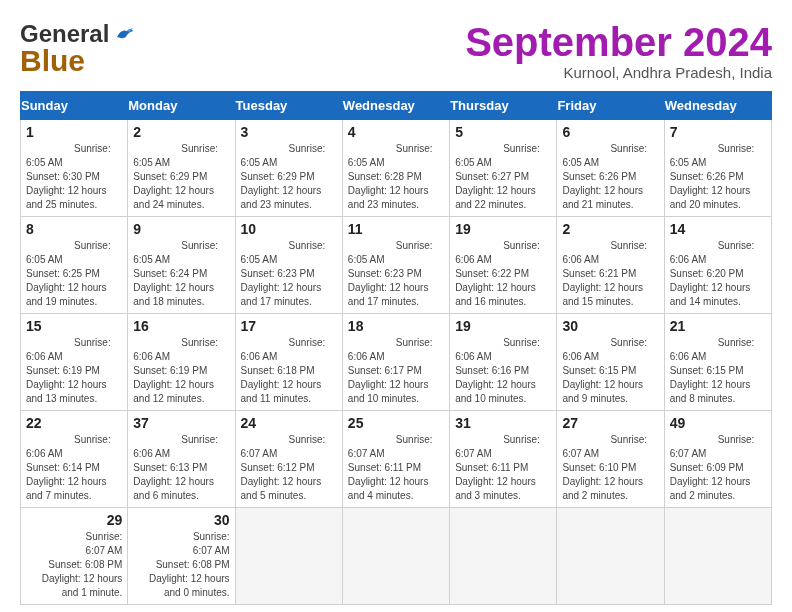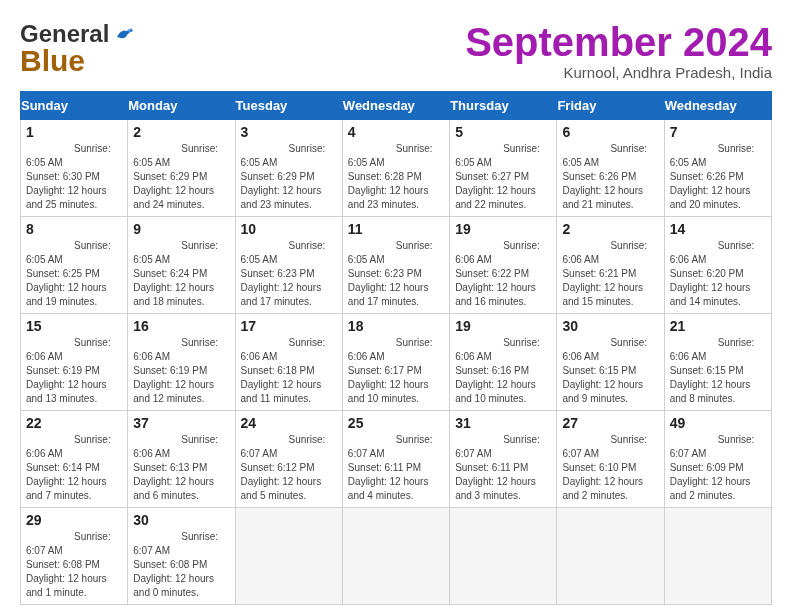--- a/index.html
+++ b/index.html
@@ -67,20 +67,21 @@
       margin-bottom: 2px;
     }
     .day-info {
       font-size: 10px;
       color: #444;
       line-height: 1.4;
       margin-left: 48px;
     }
     .last-row td {
       height: 90px;
+      text-align: right;
     }
   </style>
 </head>
 <body>
 
 <div>
   <div class="header-section">
     <div class="logo">
       <div style="display:flex; align-items:center; gap:4px;">
         <span style="font-size:24px; font-weight:bold; color:#333;">General</span>

